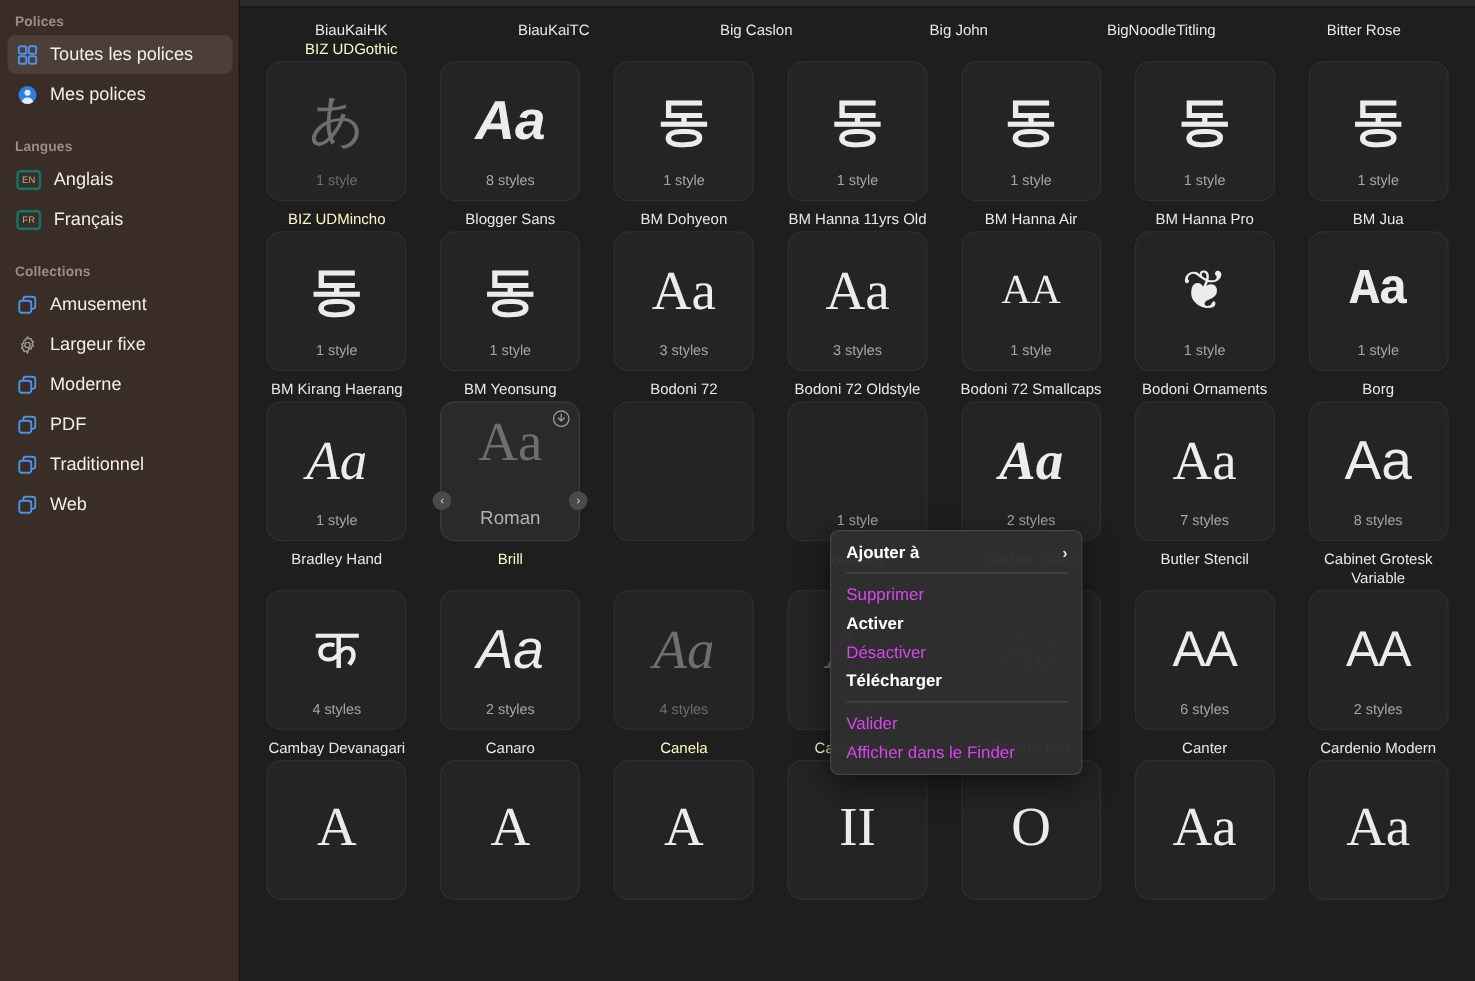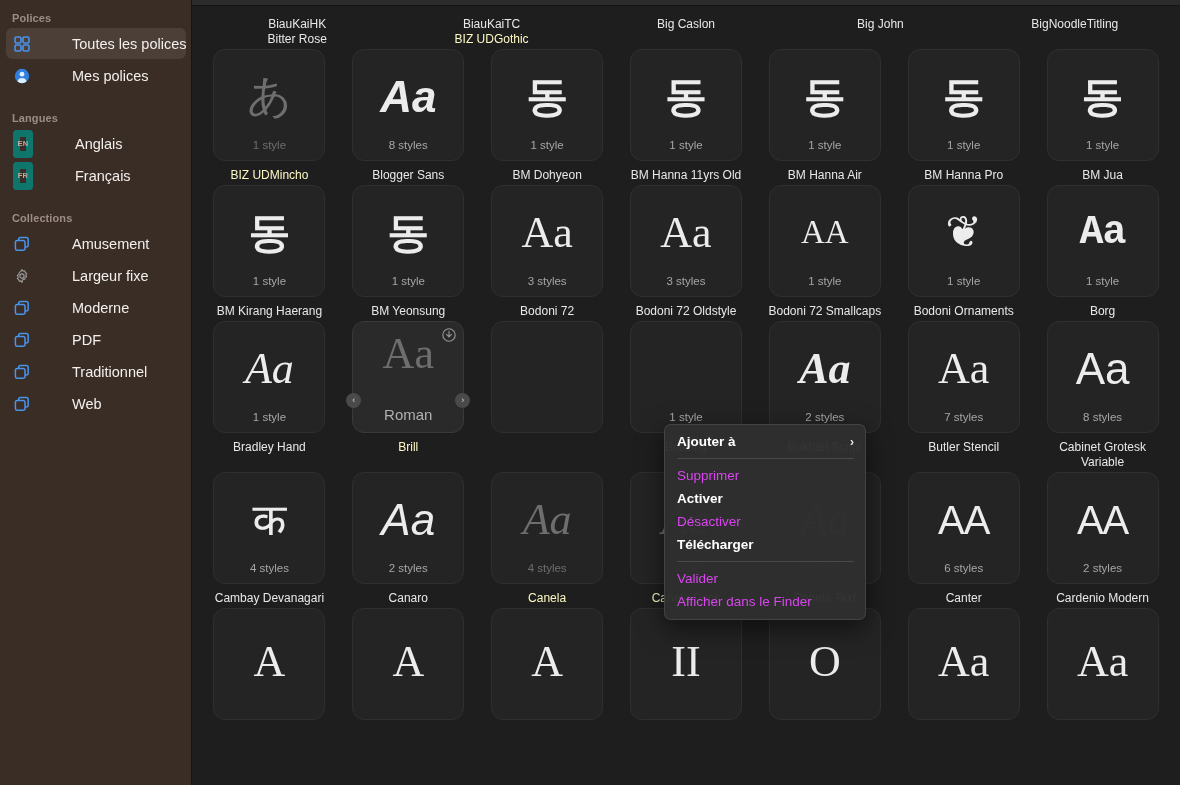--- a/index.html
+++ b/index.html
@@ -37,30 +37,29 @@
     margin: 0 6px 1px 6px;
     padding-left: 7px;
     border-radius: 6px;
     gap: 10px;
     cursor: default;
   }
   .sb-item.selected { background: rgba(255,255,255,0.085); }
   .sb-label {
     font-size: 14.5px; color: #f2efed;
     white-space: nowrap;
-    margin-left: 32px;
   }
   .sb-icon { width: 17px; height: 17px; flex: 0 0 17px; display:flex; align-items:center; justify-content:center; }
   .sb-icon svg { display:block; }
   .lang-badge {
-    width: 20px; height: 28px; flex: 0 0 20px;
-    border: 7px solid #0f766e; border-radius: 3.5px;
+    width: 20px; height: 16px; flex: 0 0 20px;
+    border: 2px solid #0f766e; border-radius: 3.5px;
     font-size: 7.5px; color: #b9aca3;
     display: flex; align-items: center; justify-content: center;
-    letter-spacing: .2px; font-weight: 700;
+    letter-spacing: .2px; font-weight: 400;
   }
   .sb-gap { height: 14px; }
 
   
   #main {
     flex: 1 1 auto; height: 785px;
     background: #1e1e1e;
     position: relative;
     overflow: hidden;
   }
@@ -124,21 +123,21 @@
     margin-top: 7px;
     font-size: 12px; color: #e8e8e8;
     text-align: center; line-height: 15px;
     max-width: 128px;
     white-space: normal;
   }
   .fname.dim { color: #fef9c3; }
 
   
   .row-names {
-    display: grid; grid-template-columns: repeat(5, 1fr);
+    display: grid; grid-template-columns: repeat(6, 1fr);
     padding-top: 10px;
   }
   .row-names .fname { margin-top: 0; justify-self: center; }
 
   
   .dl-icon {
     position: absolute; top: 6px; right: 7px;
     width: 14px; height: 14px; opacity: .75;
   }
   .arrow-btn {

